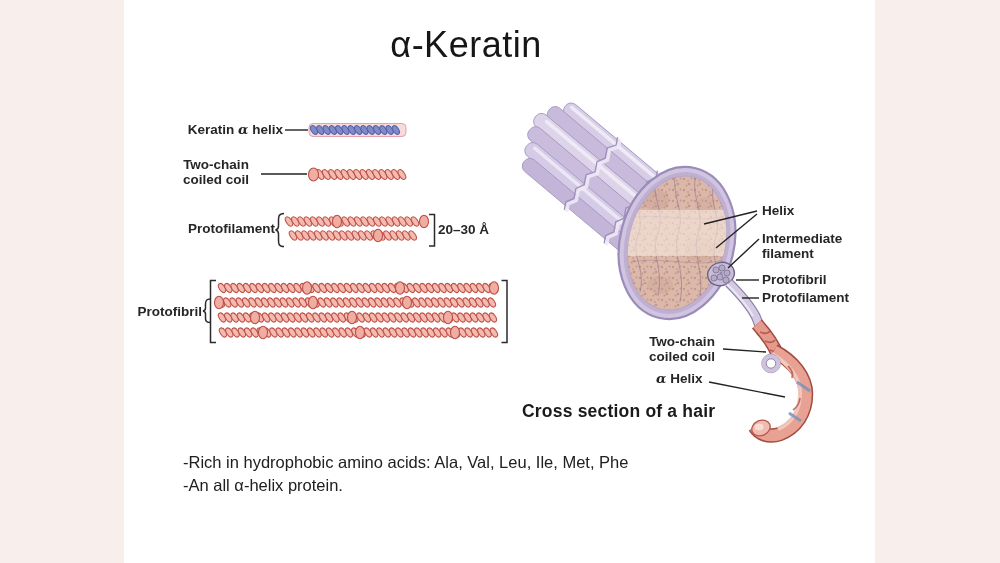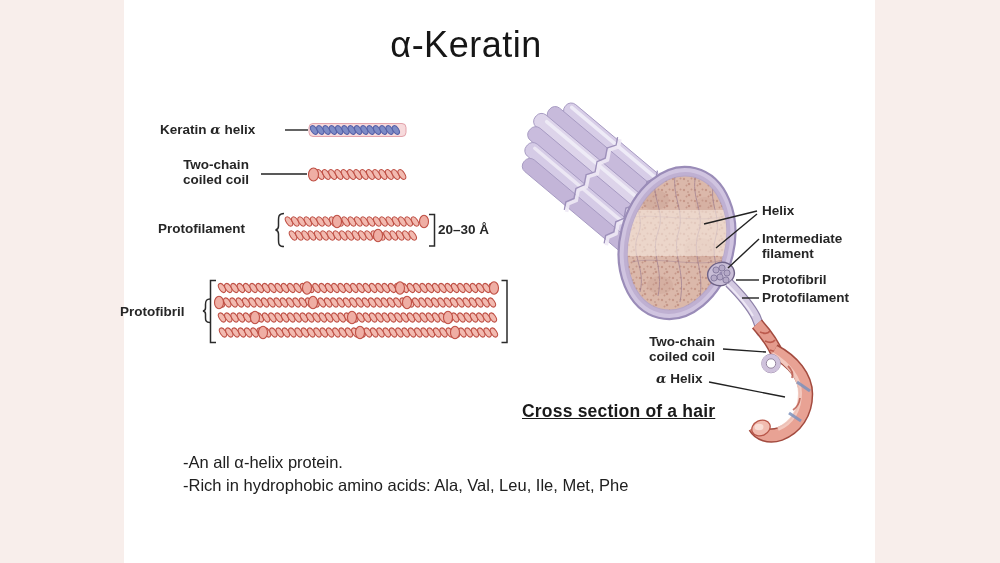--- a/index.html
+++ b/index.html
@@ -14,24 +14,24 @@
   .title{
     position:absolute;left:124px;width:684px;top:24px;margin:0;
     text-align:center;font-size:36px;font-weight:400;color:#161616;
     letter-spacing:0.5px;
   }
   svg.gfx{position:absolute;left:0;top:0;}
   .lbl{
     position:absolute;font-weight:bold;font-size:13.5px;line-height:15px;
     color:#262626;white-space:nowrap;
   }
-  .r{text-align:left;}
+  .r{text-align:right;}
   .c{text-align:center;}
   .it{font-style:italic;font-family:"DejaVu Serif", serif;font-weight:bold;}
-  .caption{font-size:17.5px;color:#1a1a1a;letter-spacing:0.2px;text-decoration:underline;}
+  .caption{font-size:17.5px;color:#1a1a1a;letter-spacing:0.2px;}
   .bullets{
     position:absolute;left:183px;top:451px;font-size:16.5px;line-height:22.5px;
     font-weight:400;color:#202020;
   }
 </style>
 </head>
 <body>
 
 <div class="band band-left"></div>
 <div class="band band-right"></div>
@@ -476,15 +476,15 @@
 </div>
 
 <div class="lbl" style="left:656px;top:371px;">
   <span class="it">α</span>
   <span>Helix</span>
 </div>
 
 <div class="lbl caption" style="left:522px;top:404px;">Cross section of a hair</div>
 
 <div class="bullets">
+  <div>-Rich in hydrophobic amino acids: Ala, Val, Leu, Ile, Met, Phe</div>
   <div>-An all α-helix protein.</div>
-  <div>-Rich in hydrophobic amino acids: Ala, Val, Leu, Ile, Met, Phe</div>
 </div>
 
 </body></html>

